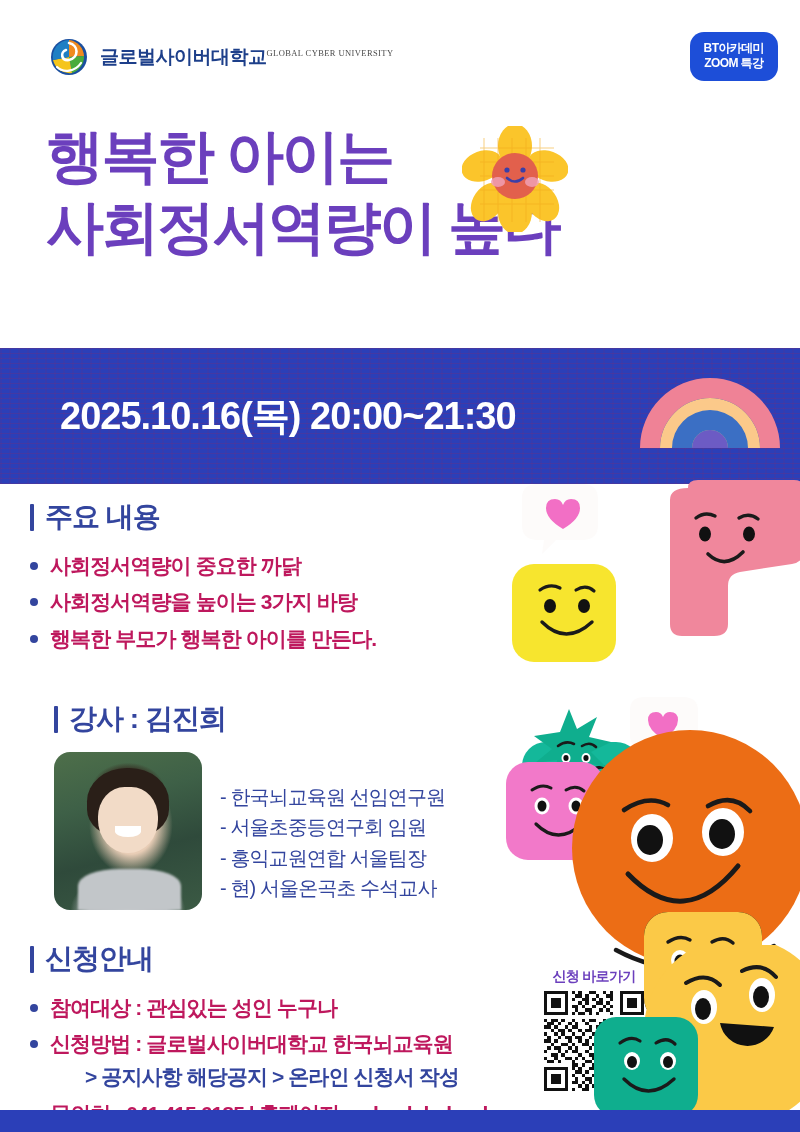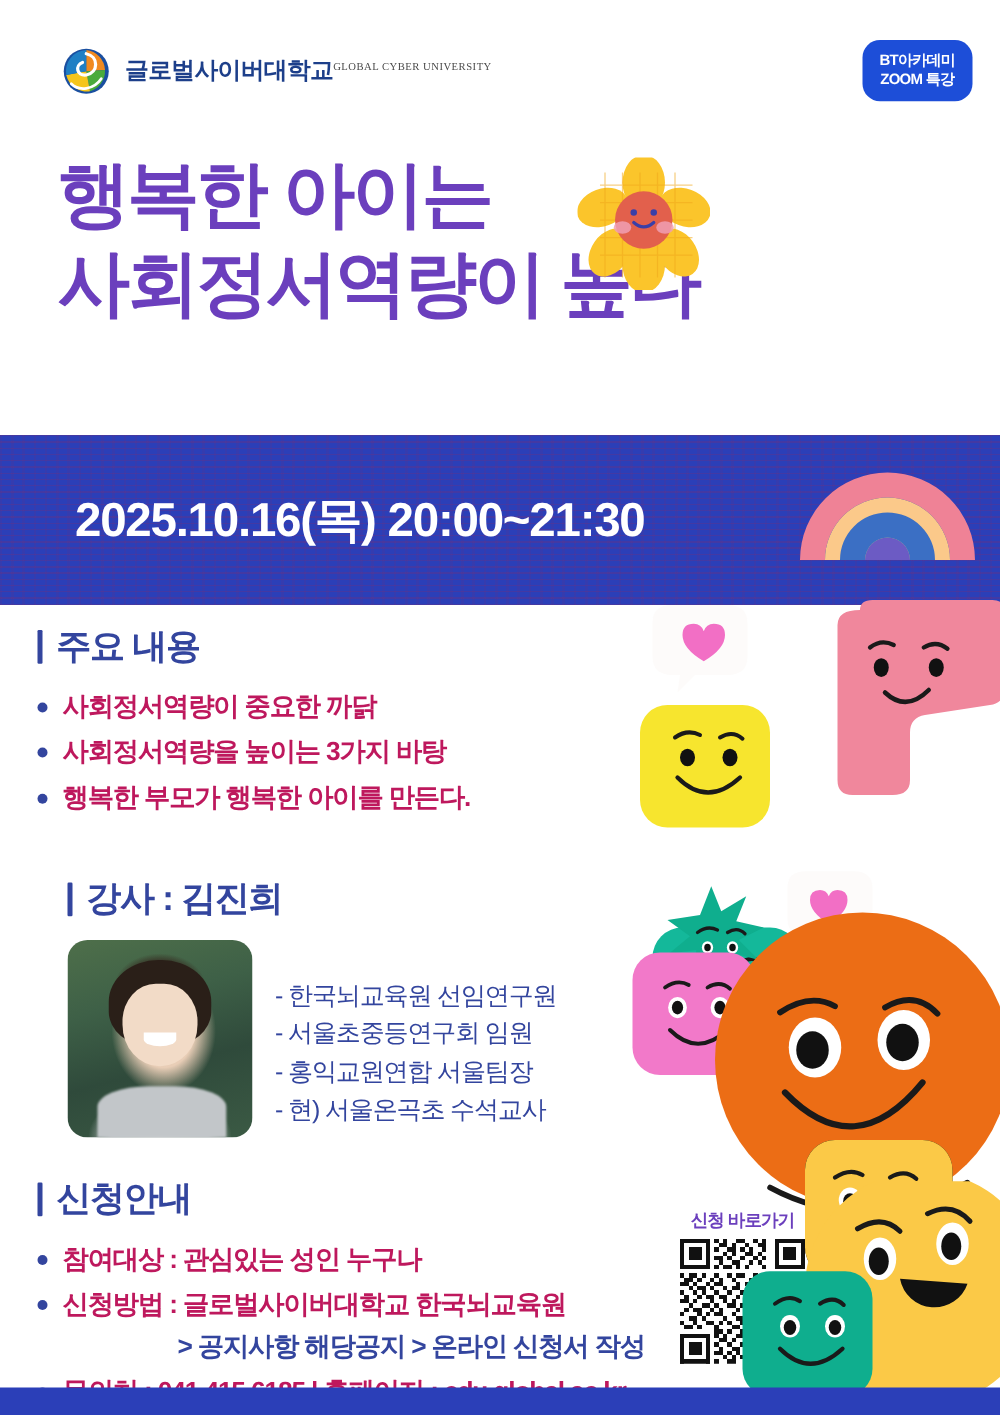--- a/index.html
+++ b/index.html
@@ -78,21 +78,21 @@
     position:relative; overflow:hidden;
   }
   .photo .shoulder { position:absolute; left:16%; bottom:0; width:70%; height:26%; background:#c2c6c9; border-radius:40% 40% 0 0; filter:blur(1px); }
   .photo .hair { position:absolute; left:22%; top:10%; width:56%; height:44%; background:#2a1f18; border-radius:48% 48% 40% 40%; }
   .photo .face { position:absolute; left:30%; top:22%; width:40%; height:42%; background:#f2dbc7; border-radius:45% 45% 50% 50%; }
   .photo .smile { position:absolute; left:41%; top:47%; width:18%; height:7%; background:#ffffff; border-radius:0 0 50% 50%; }
 
   .credits { padding-top:30px; }
   .credit-line { font-size:20px; color:#33459e; letter-spacing:-0.9px; line-height:1.52; white-space:nowrap; }
 
-  .apply-sub { font-size:21px; font-weight:bold; color:#33459e; letter-spacing:-0.9px; margin-left:112px; margin-top:-4px; margin-bottom:9px; white-space:nowrap; }
+  .apply-sub { font-size:21px; font-weight:bold; color:#33459e; letter-spacing:-0.9px; margin-left:55px; margin-top:-4px; margin-bottom:9px; white-space:nowrap; }
 
   
   .qr-block { position:absolute; left:538px; top:968px; width:112px; text-align:center; }
   .qr-label { font-size:14px; font-weight:bold; color:#6b3fbd; letter-spacing:-0.7px; margin-bottom:5px; white-space:nowrap; }
   .qr-code { width:100px; height:100px; margin:0 auto; background:#fff; }
 
   
   .footer-bar { position:absolute; left:0; bottom:0; width:800px; height:22px; background:#2b3fb8; }
 
   

